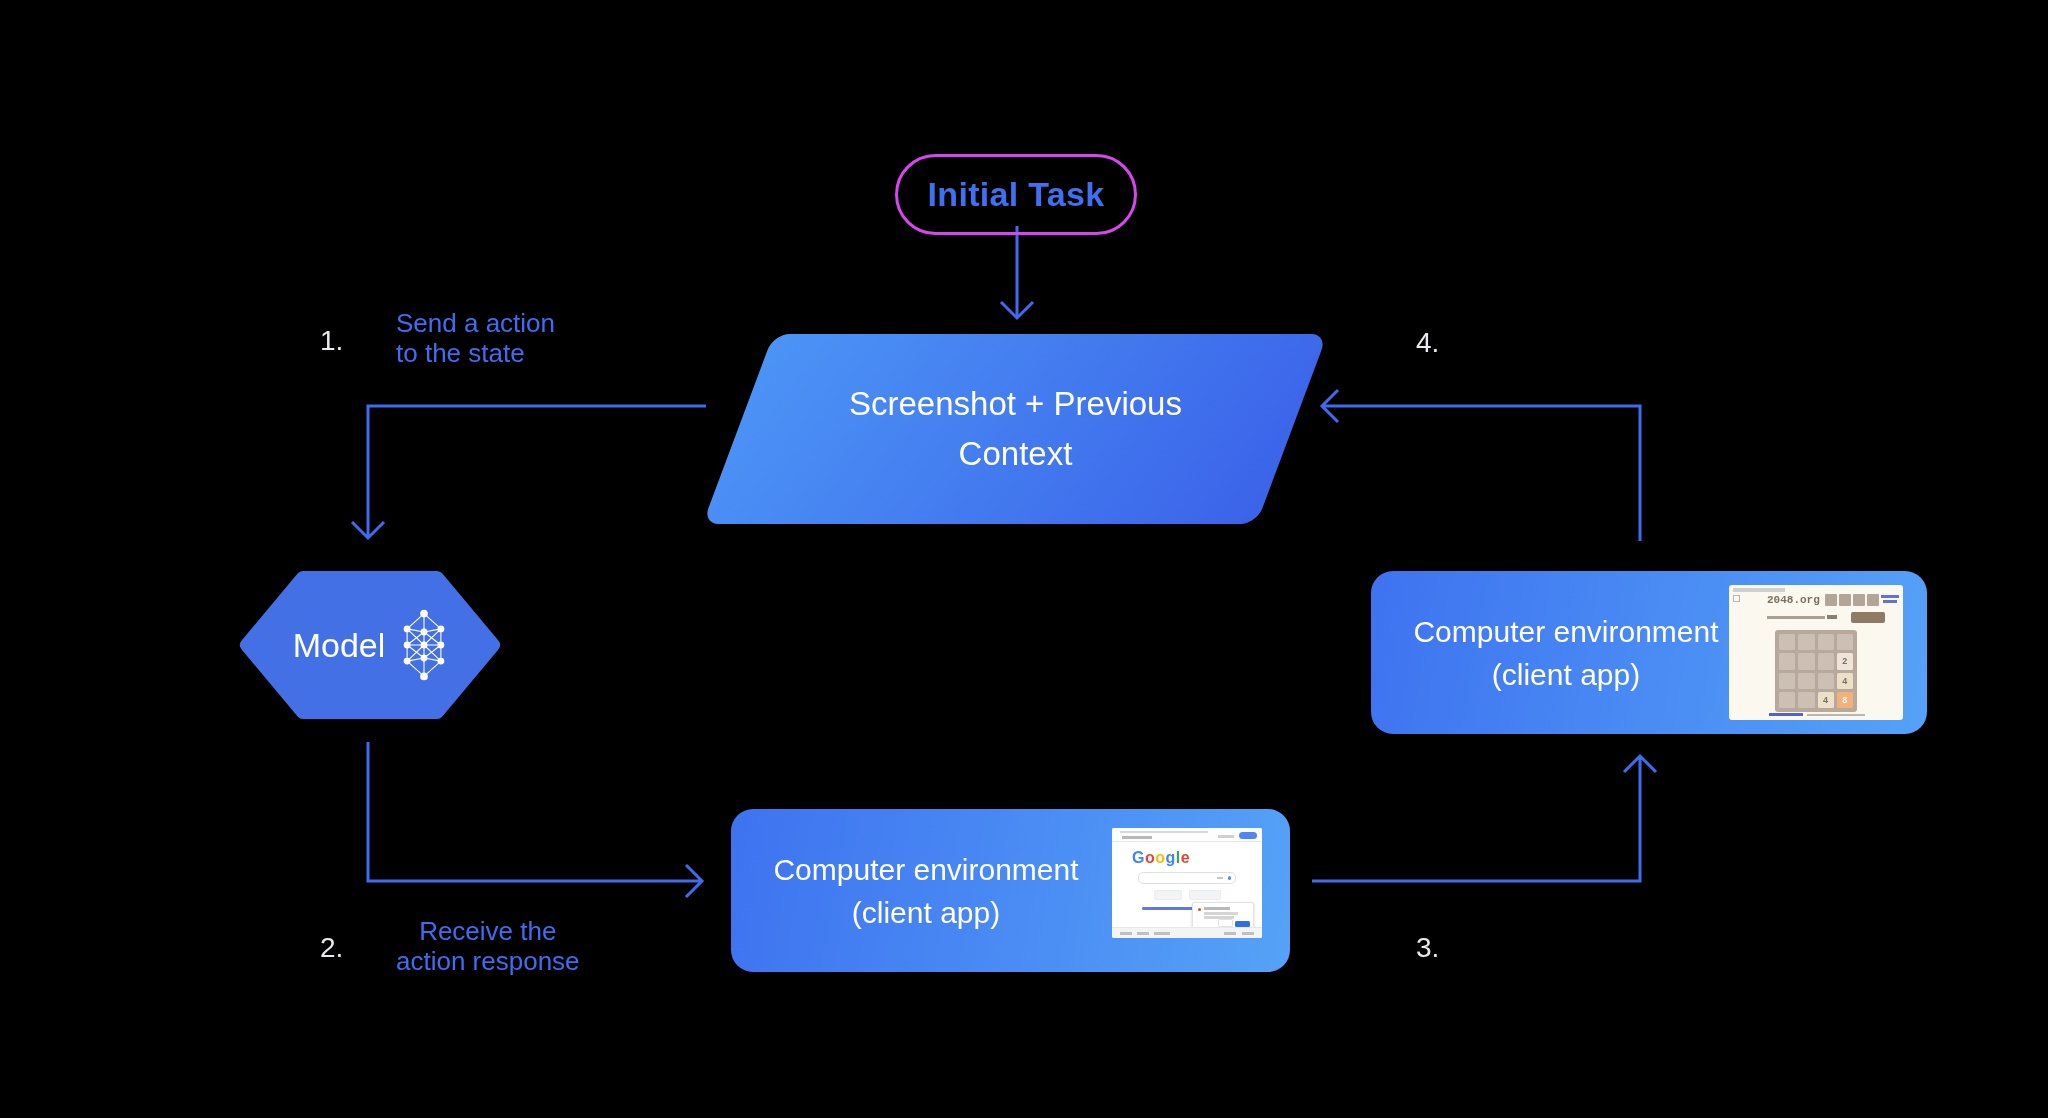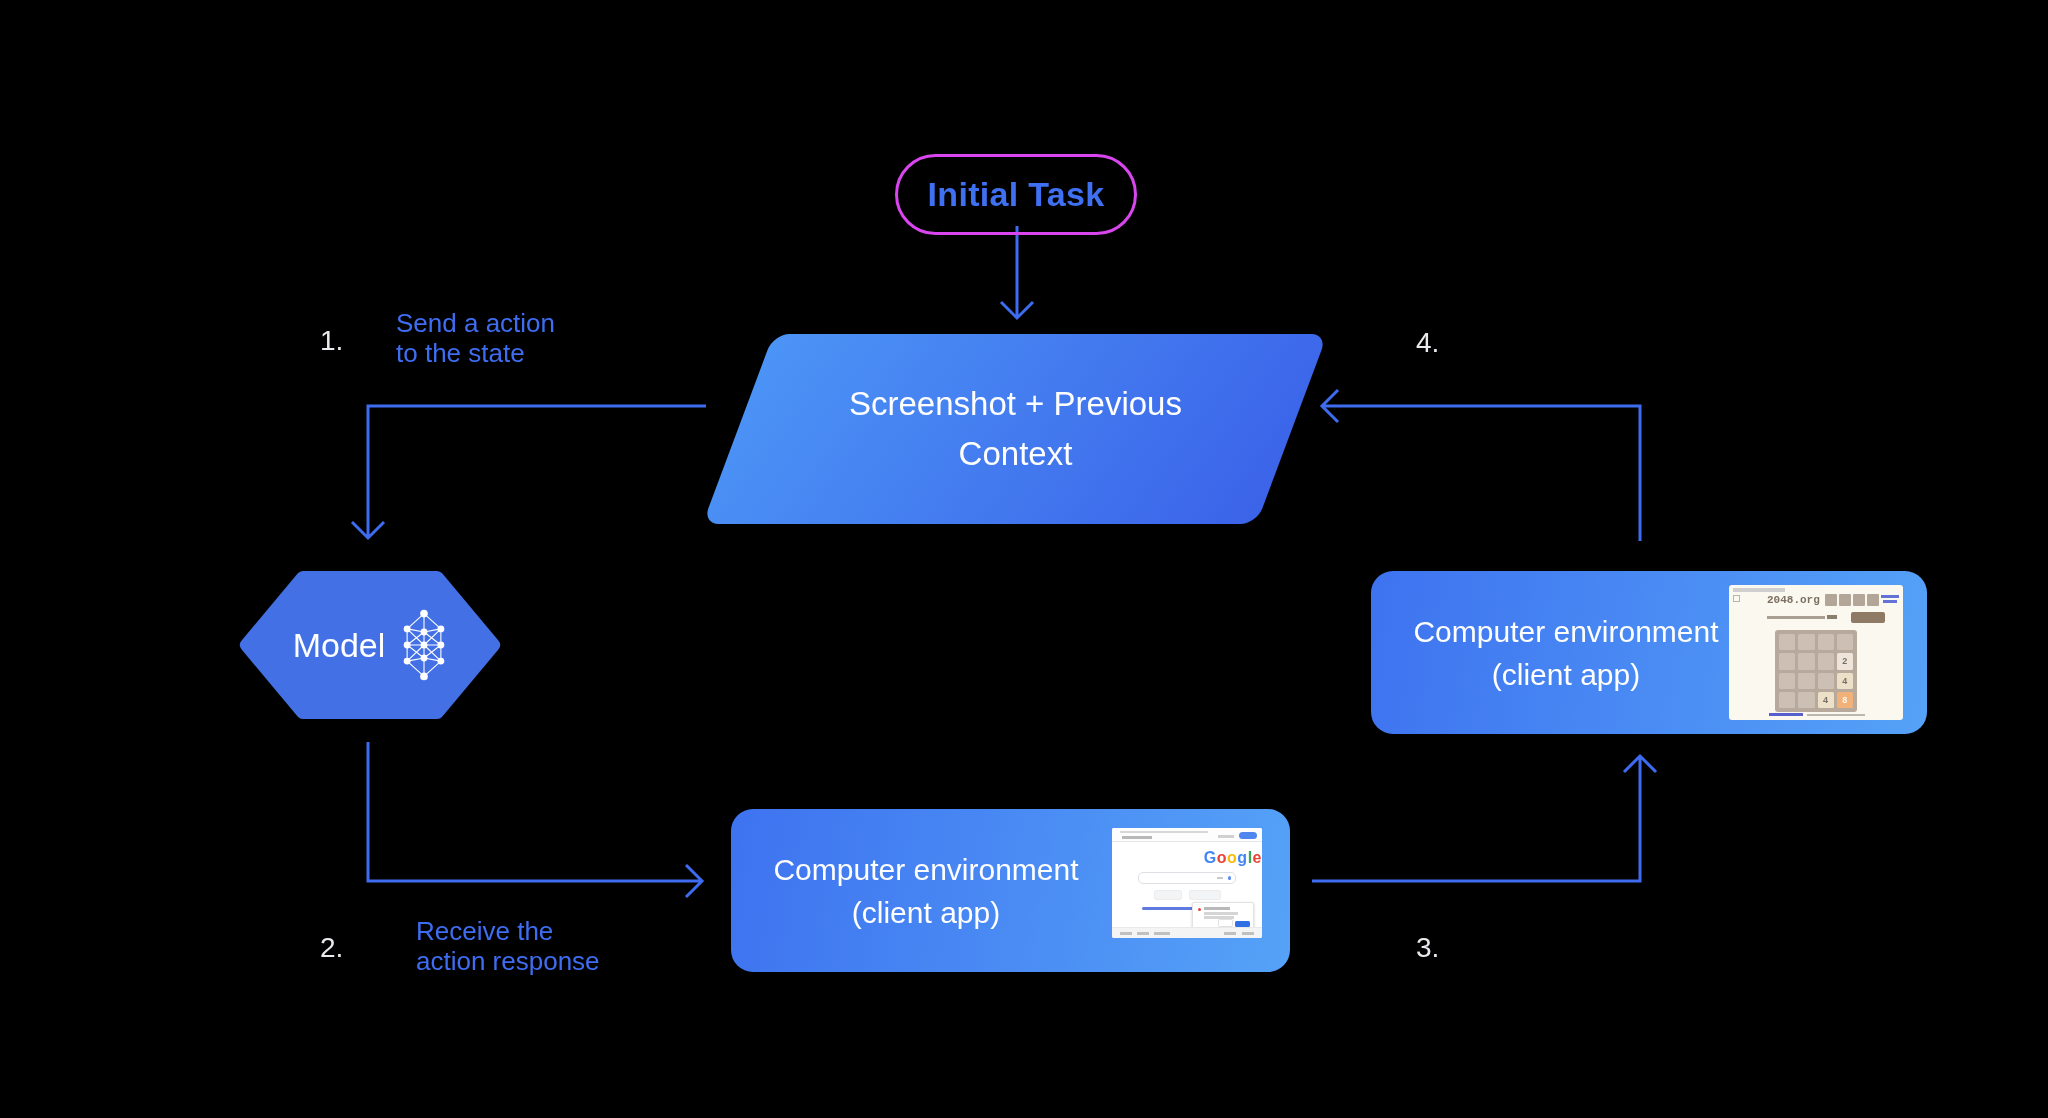--- a/index.html
+++ b/index.html
@@ -61,21 +61,21 @@
   .m2048 .fgray{position:absolute;left:78px;bottom:4px;width:58px;height:2.5px;background:#BDB6AB;}
 
   
   .mgoog{position:absolute;right:28px;top:19px;width:150px;height:110px;background:#fff;border-radius:2px;overflow:hidden;}
   .mgoog .inner{position:absolute;inset:0;filter:blur(.7px);}
   .mgoog .topbar{position:absolute;left:0;top:0;right:0;height:13px;border-bottom:1px solid #E6E6E6;background:#FDFDFD;}
   .mgoog .tabline{position:absolute;left:8px;top:3px;width:88px;height:2px;background:#D8D8D8;}
   .mgoog .addr{position:absolute;left:10px;top:8px;width:30px;height:2.5px;background:#B8B8B8;}
   .mgoog .acct{position:absolute;right:28px;top:7px;width:16px;height:3px;background:#D0D0D0;}
   .mgoog .bluepill{position:absolute;right:5px;top:4px;width:18px;height:7px;border-radius:3.5px;background:#4F86F0;}
-  .mgoog .logo{position:absolute;left:0;right:0;top:21px;text-align:right;font-size:16px;font-weight:700;letter-spacing:.5px;}
+  .mgoog .logo{position:absolute;left:0;right:0;top:21px;text-align:left;font-size:16px;font-weight:700;letter-spacing:.5px;padding-left:20px;}
   .mgoog .logo .lb{color:#4285F4}.mgoog .logo .lr{color:#EA4335}.mgoog .logo .ly{color:#FBBC05}.mgoog .logo .lg{color:#34A853}
   .mgoog .sbar{position:absolute;left:26px;top:44px;width:96px;height:10px;border:1px solid #DCDFE4;border-radius:5px;background:#fff;}
   .mgoog .sx{position:absolute;right:12px;top:3.5px;width:6px;height:2px;background:#C9C9C9;}
   .mgoog .sdot{position:absolute;right:4px;top:3px;width:3.5px;height:3.5px;border-radius:50%;background:#5B8DF5;}
   .mgoog .btns{position:absolute;left:0;right:0;top:62px;display:flex;justify-content:center;gap:7px;}
   .mgoog .btns div{height:8px;background:#F3F4F6;border:1px solid #ECECEC;border-radius:2px;}
   .mgoog .b1{width:26px;}.mgoog .b2{width:30px;}
   .mgoog .bluelink{position:absolute;left:30px;top:79px;width:86px;height:3px;border-radius:1.5px;background:#6079E0;}
   .mgoog .dialog{position:absolute;left:80px;top:74px;width:60px;height:27px;background:#fff;border:1px solid #E3E3E3;
                  border-radius:2px;box-shadow:0 1px 3px rgba(0,0,0,.18);}
@@ -234,21 +234,21 @@
     </div>
   </div>
 
   <div class="stepnum" style="left:320px;top:325px;">1.</div>
   <div class="steptext" style="left:396px;top:308px;">
     <span>Send a action</span><br>
     <span>to the state</span>
   </div>
 
   <div class="stepnum" style="left:320px;top:932px;">2.</div>
-  <div class="steptext" style="left:416px;top:916px;">
+  <div class="steptext" style="left:396px;top:916px;text-align:center;">
     <span>Receive the</span><br>
     <span>action response</span>
   </div>
 
   <div class="stepnum" style="left:1416px;top:932px;">3.</div>
 
   <div class="stepnum" style="left:1416px;top:327px;">4.</div>
 
 </div>
 

